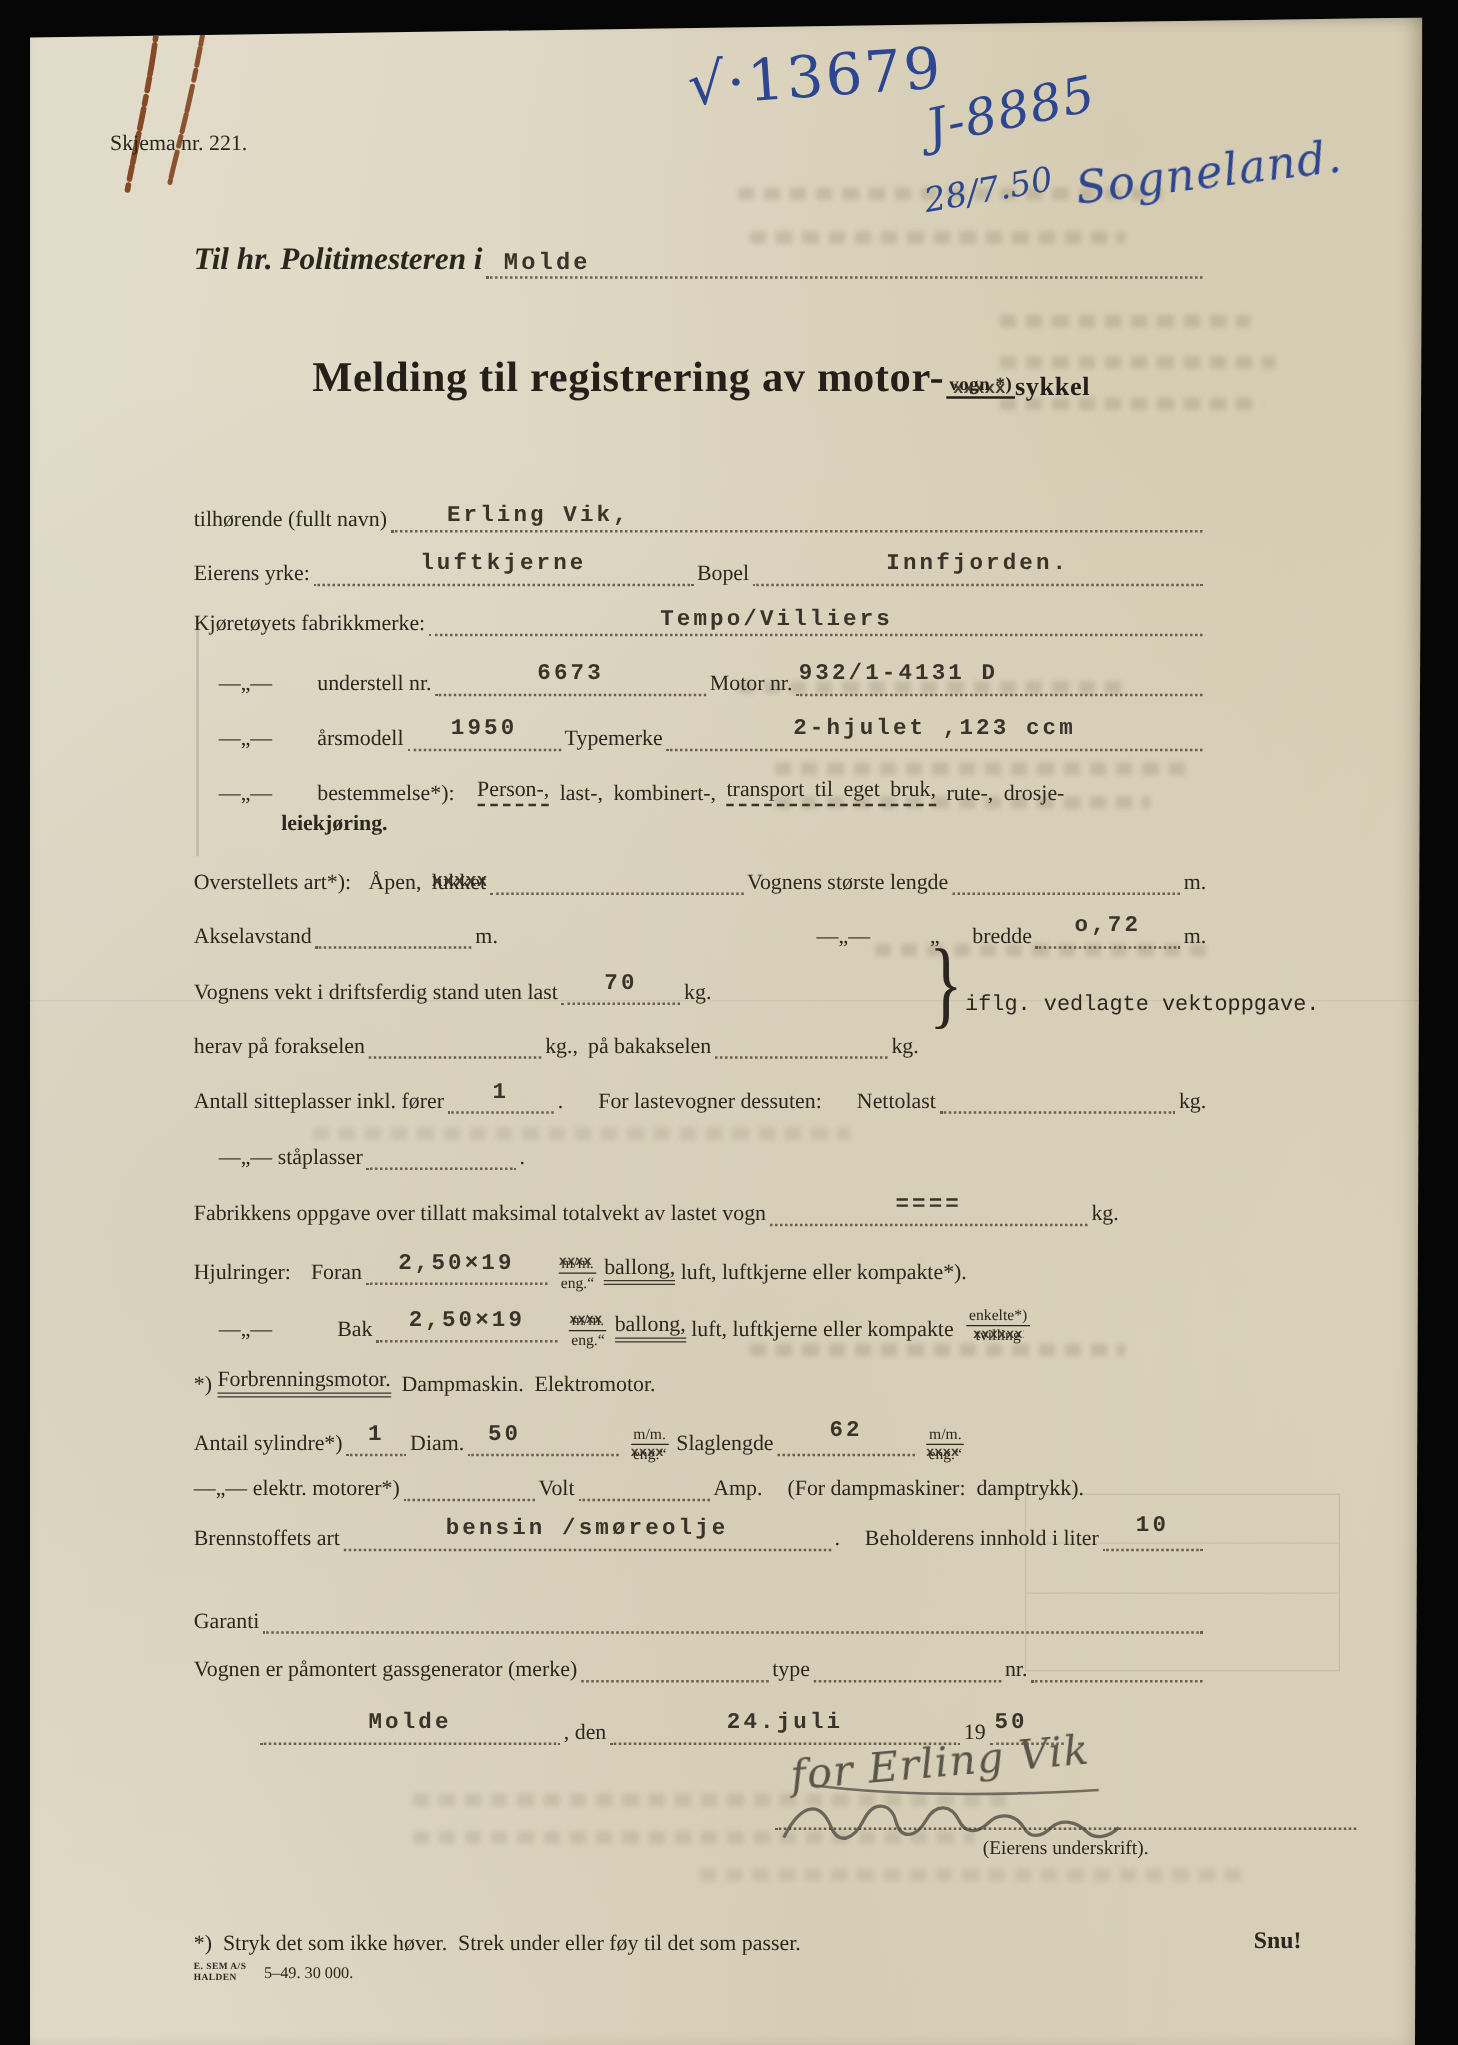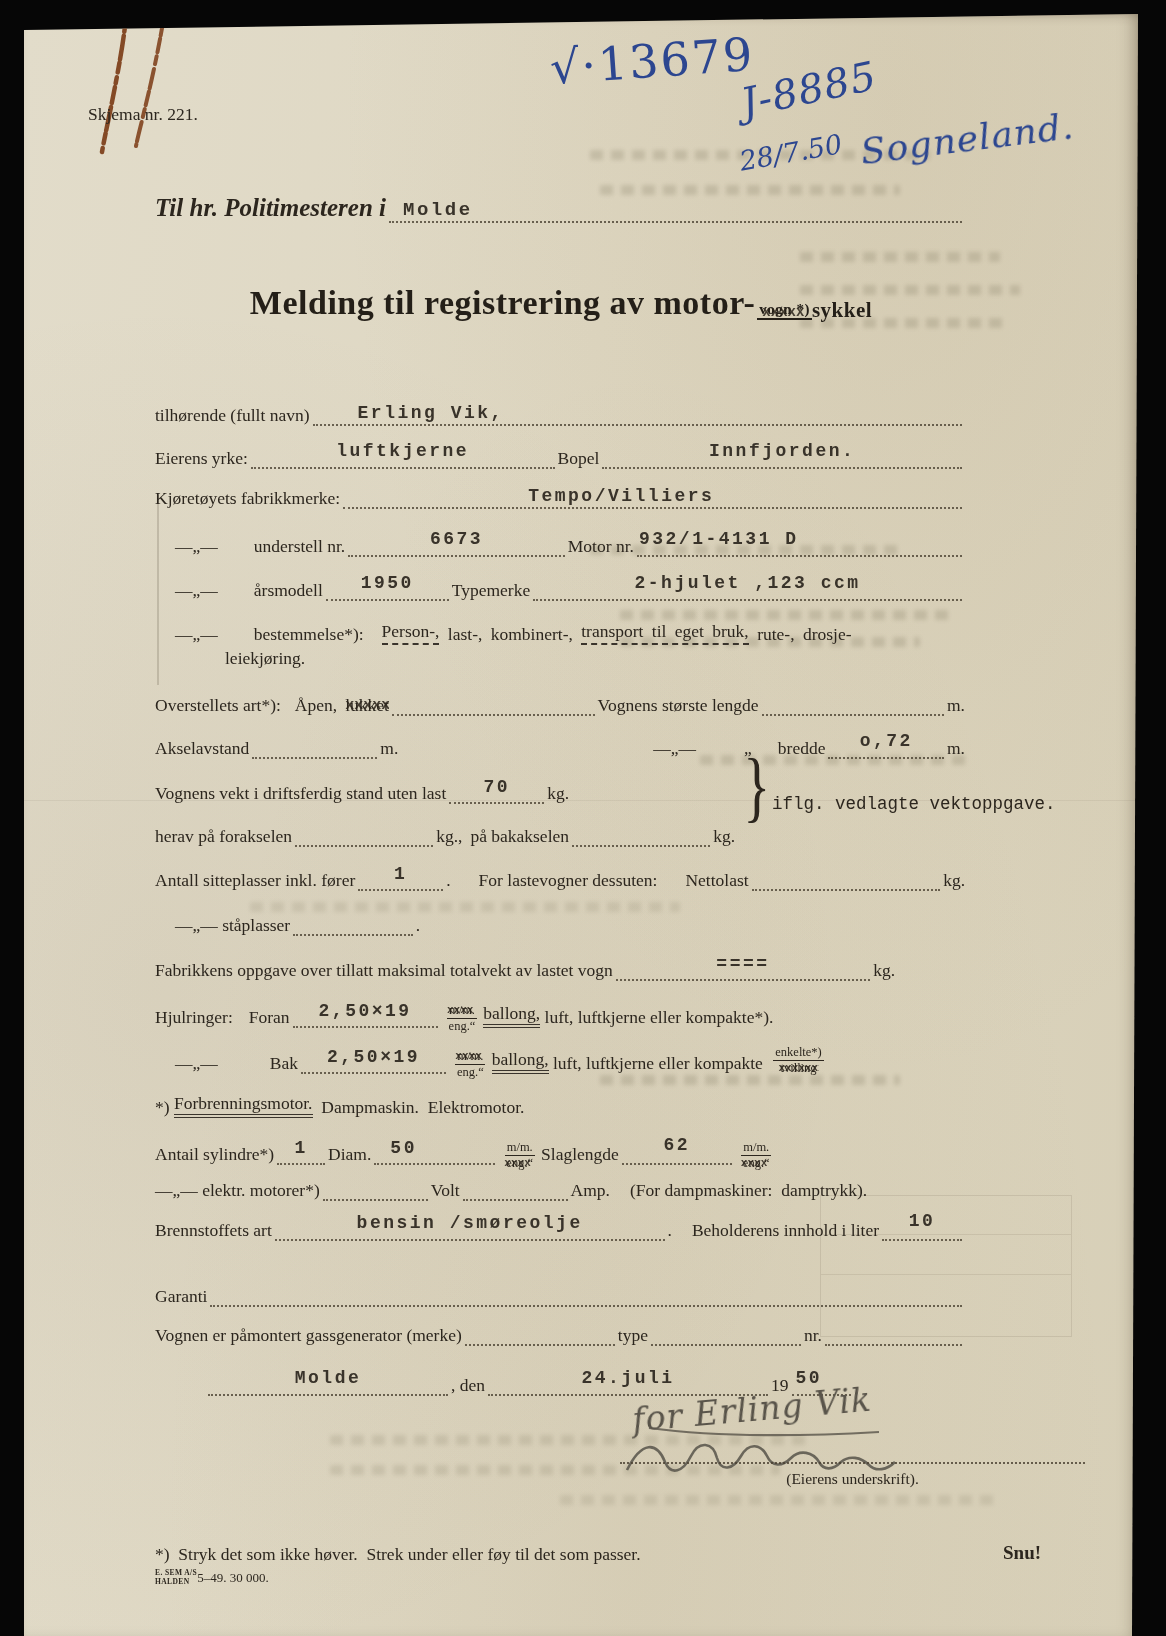--- a/index.html
+++ b/index.html
@@ -33,21 +33,21 @@
   .ot .x{position:absolute;left:0;top:2px;width:100%;overflow:hidden;font-family:"Liberation Mono","DejaVu Sans Mono",monospace;
          font-weight:700;font-size:15px;letter-spacing:0;color:rgba(44,37,27,.85);white-space:nowrap;pointer-events:none;}
   .ot .x.sm{font-size:11px;top:1px;}
   .hand{position:absolute;font-family:"DejaVu Serif","Liberation Serif",serif;font-style:italic;
         color:#2c4690;white-space:pre;}
   .pencil{color:#59544a;filter:blur(.5px);}
   .ghost{position:absolute;height:10px;filter:blur(2px);opacity:.45;border-radius:2px;
          background:repeating-linear-gradient(90deg, rgba(128,120,96,.55) 0 13px, rgba(128,120,96,0) 13px 21px);}
   .crease{position:absolute;background:rgba(92,82,62,.22);}
   .brace{position:absolute;font-size:78px;font-weight:400;color:#2c261e;transform:scaleX(.72);line-height:1;}
-  .printer{position:absolute;display:flex;align-items:flex-start;color:#2c261e;font-family:Liberation Serif, serif;}
+  .printer{position:absolute;display:flex;gap:14px;align-items:flex-start;color:#2c261e;font-family:Liberation Serif, serif;}
   .pr-name{font-size:7.5px;line-height:1.25;font-weight:700;letter-spacing:.4px;}
   .pr-info{font-size:13px;position:relative;top:2px;}
   .ghost-box{position:absolute;border:1px solid rgba(110,100,78,.16);}
   .ghost-box .gl{position:absolute;left:0;right:0;height:1px;background:rgba(110,100,78,.14);}
 </style>
 </head>
 <body>
 
 <div id="stage">
   <div id="paper">
@@ -137,21 +137,21 @@
     <div class="row" style="left:151px;top:593px;right:173px;word-spacing:4px;">
       <span class="lbl">—„—</span>
       <span class="gap" style="width:36px;"></span>
       <span class="lbl">bestemmelse*):</span>
       <span class="gap" style="width:18px;"></span>
       <span class="lbl ul-dash">Person-,</span>
       <span class="lbl"> last-, kombinert-, </span>
       <span class="lbl ul-dash">transport til eget bruk,</span>
       <span class="lbl"> rute-, drosje-</span>
     </div>
-    <div class="row" style="left:201px;top:620px;">
+    <div class="row" style="left:201px;top:620px;font-weight:bold;">
       <span class="lbl">leiekjøring.</span>
     </div>
 
     <div class="row" style="left:131px;top:665px;right:173px;">
       <span class="lbl">Overstellets art*):</span>
       <span class="gap" style="width:14px;"></span>
       <span class="lbl">Åpen,</span>
       <span class="gap" style="width:8px;"></span>
       <span class="ot"><span class="lbl">lukket</span><span class="x">xxxxxx</span></span>
       <span class="fill" style="flex-grow:1;"></span>

